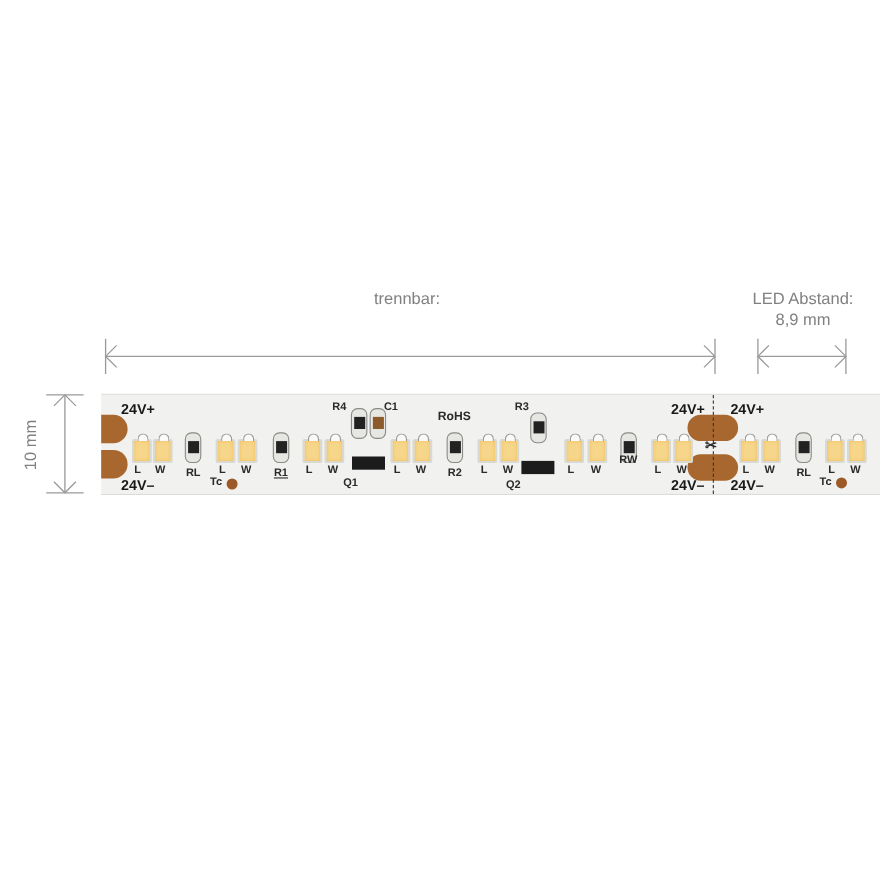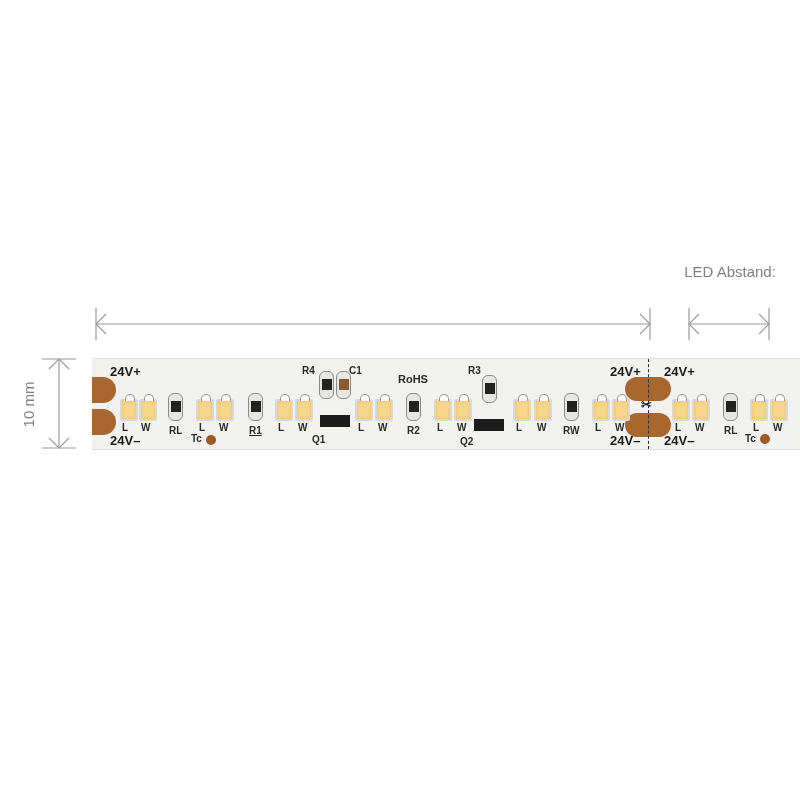--- a/index.html
+++ b/index.html
@@ -39,23 +39,25 @@
 
     <line x1="42" y1="359" x2="76" y2="359"></line>
     <line x1="42" y1="448" x2="76" y2="448"></line>
     <line x1="59" y1="359" x2="59" y2="448"></line>
     <polyline points="49,369 59,359 69,369"></polyline>
     <polyline points="49,438 59,448 69,438"></polyline>
   </g>
 </svg>
 
 <div class="dim-text" style="left:270px;top:262px;width:200px;">
+  <div>trennbar:</div>
 </div>
 <div class="dim-text" style="left:660px;top:262px;width:140px;text-align:center;">
   <div>LED Abstand:</div>
+  <div>8,9 mm</div>
 </div>
 <div class="dim-text" style="left:-2px;top:395px;width:60px;transform:rotate(-90deg);">10 mm</div>
 
 <div class="strip">
 
   <div class="pad" style="left:0;top:18px;width:24px;height:26px;border-radius:0 14px 14px 0;"></div>
   <div class="pad" style="left:0;top:50px;width:24px;height:26px;border-radius:0 14px 14px 0;"></div>
 
   <div class="pad" style="left:533px;top:18px;width:46px;height:24px;border-radius:12px;"></div>
   <div class="pad" style="left:533px;top:54px;width:46px;height:24px;border-radius:12px;"></div>
@@ -118,21 +120,21 @@
   <div class="res" style="left:390px;top:16px;"></div>
   <div class="trans" style="left:382px;top:60px;"></div>
   <div class="lbl" style="left:368px;top:77px;">Q2</div>
 
   <div class="led" style="left:421px;top:40px;"></div>
   <div class="led" style="left:442px;top:40px;"></div>
   <div class="lbl" style="left:424px;top:63px;">L</div>
   <div class="lbl" style="left:445px;top:63px;">W</div>
 
   <div class="res" style="left:472px;top:34px;"></div>
-  <div class="lbl" style="left:471px;top:66px;">RW</div>
+  <div class="lbl" style="left:471px;top:54px;">RW</div>
 
   <div class="led" style="left:500px;top:40px;"></div>
   <div class="led" style="left:520px;top:40px;"></div>
   <div class="lbl" style="left:503px;top:63px;">L</div>
   <div class="lbl" style="left:523px;top:63px;">W</div>
 
   <div class="led" style="left:580px;top:40px;"></div>
   <div class="led" style="left:600px;top:40px;"></div>
   <div class="lbl" style="left:583px;top:63px;">L</div>
   <div class="lbl" style="left:603px;top:63px;">W</div>

